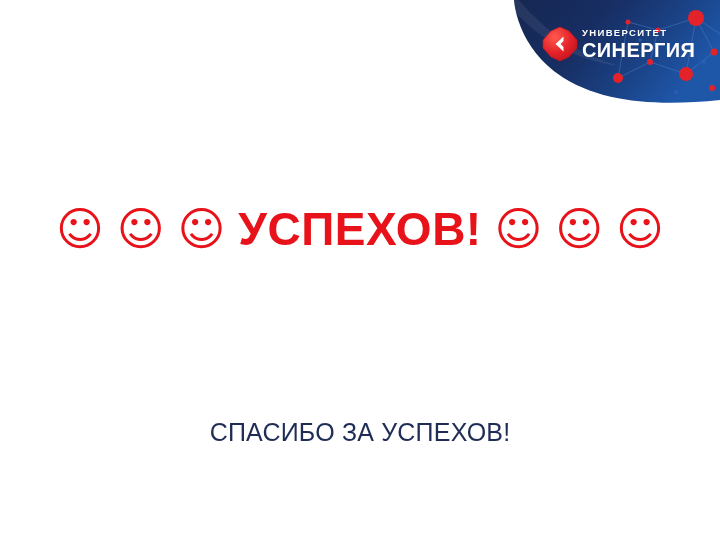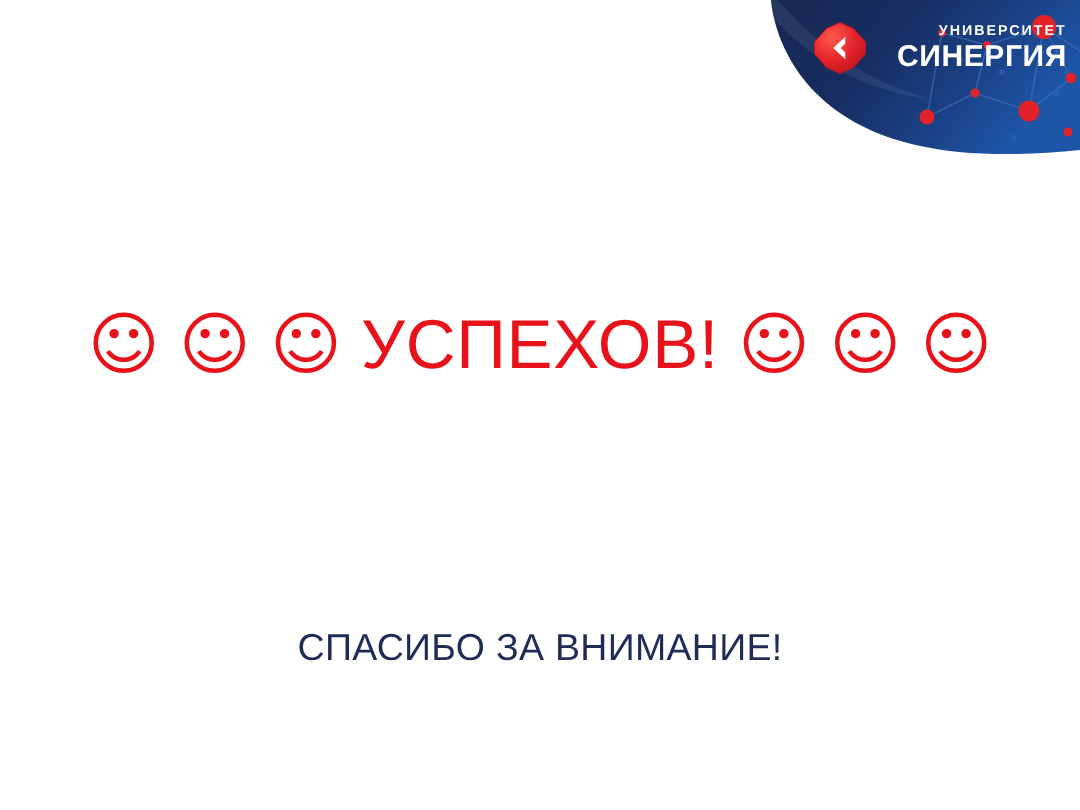--- a/index.html
+++ b/index.html
@@ -29,26 +29,25 @@
     height: 108px;
     overflow: hidden;
     pointer-events: none;
   }
   .brand-banner svg {
     display: block;
   }
 
   .brand-logo-wrap {
     position: absolute;
-    top: 14px;
+    top: 26px;
     left: 42px;
     display: flex;
     align-items: center;
-    gap: 20px;
-    text-align: right;
+    gap: 4px;
   }
 
   .brand-badge {
     position: relative;
     width: 36px;
     height: 36px;
   }
   .brand-badge svg { display: block; }
 
   .brand-words {
@@ -87,20 +86,21 @@
     white-space: nowrap;
   }
   .headline .smile {
     font-family: "DejaVu Sans", sans-serif;
     font-size: 46px;
     letter-spacing: 0;
   }
   .headline .word {
     font-family: "Liberation Sans", sans-serif;
     letter-spacing: 0.5px;
+    font-weight: bold;
   }
 
   
   .thanks {
     position: absolute;
     left: 0;
     right: 0;
     top: 418px;
     text-align: center;
     color: #1f2d56;
@@ -184,15 +184,15 @@
   <div class="headline">
     <span class="smile">☺</span>
     <span class="smile">☺</span>
     <span class="smile">☺</span>
     <span class="word">УСПЕХОВ!</span>
     <span class="smile">☺</span>
     <span class="smile">☺</span>
     <span class="smile">☺</span>
   </div>
 
-  <div class="thanks">СПАСИБО ЗА ВНИМАНИЕ!</div>
+  <div class="thanks">СПАСИБО ЗА УСПЕХОВ!</div>
 
 </div>
 
 </body></html>

